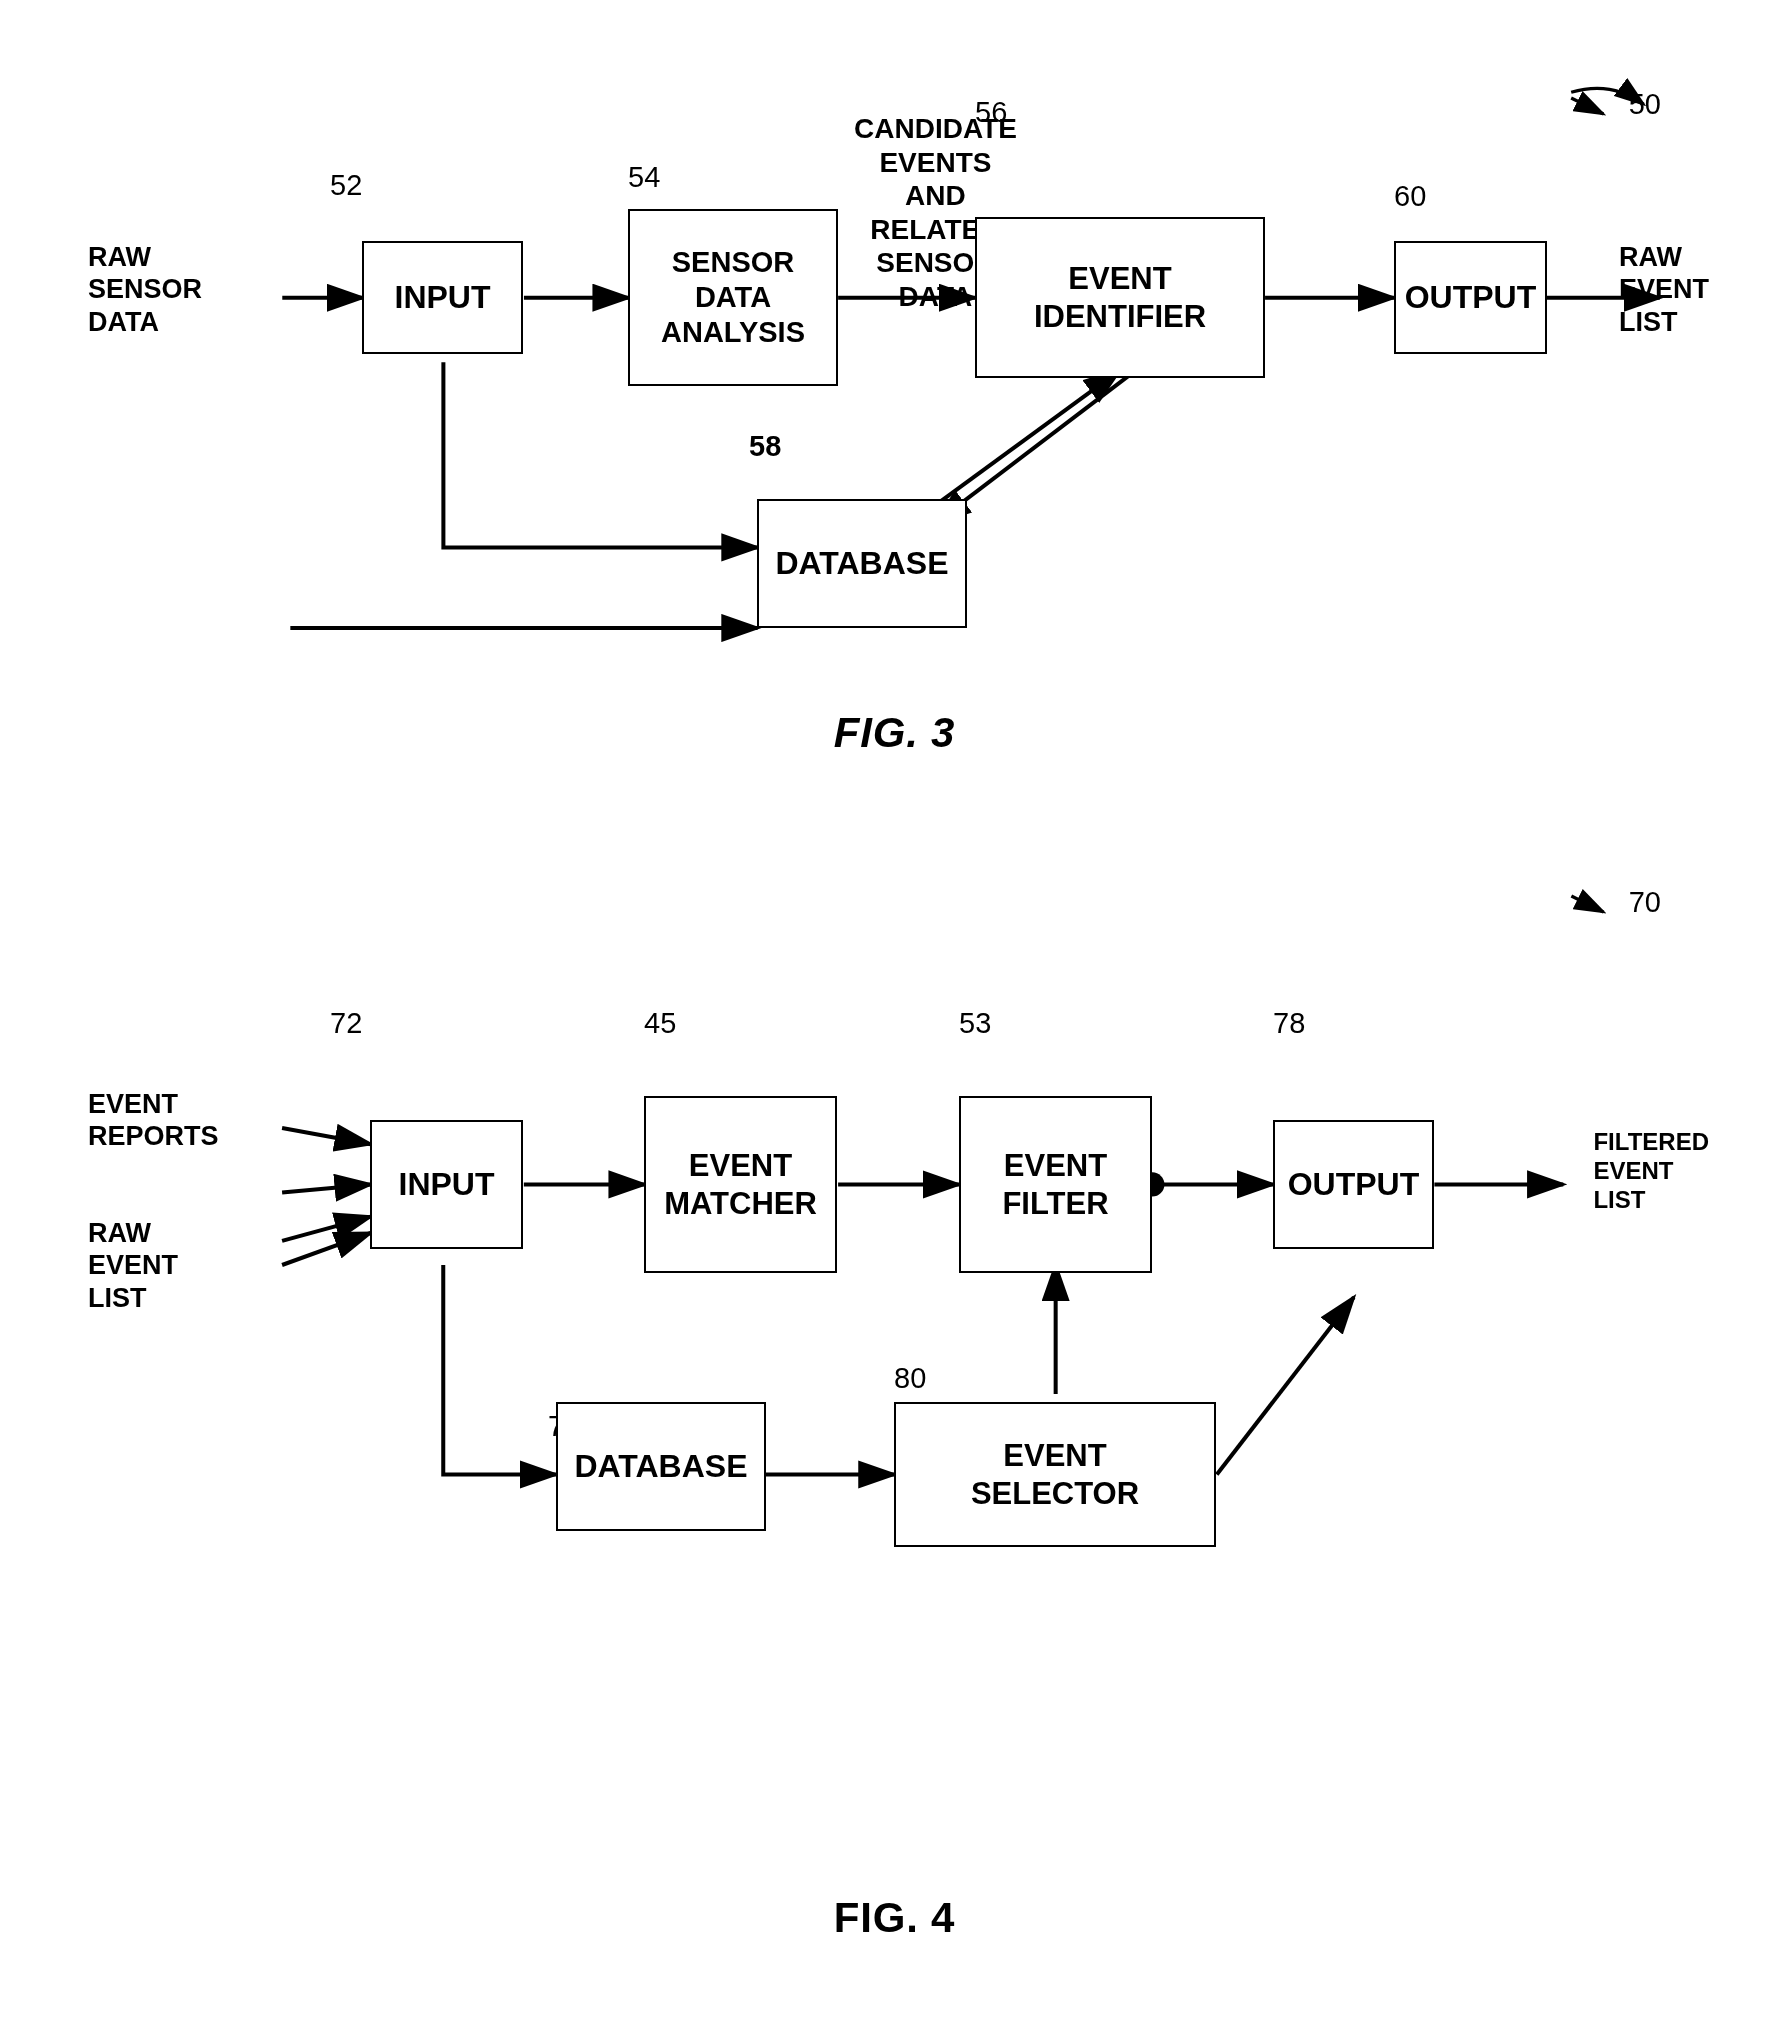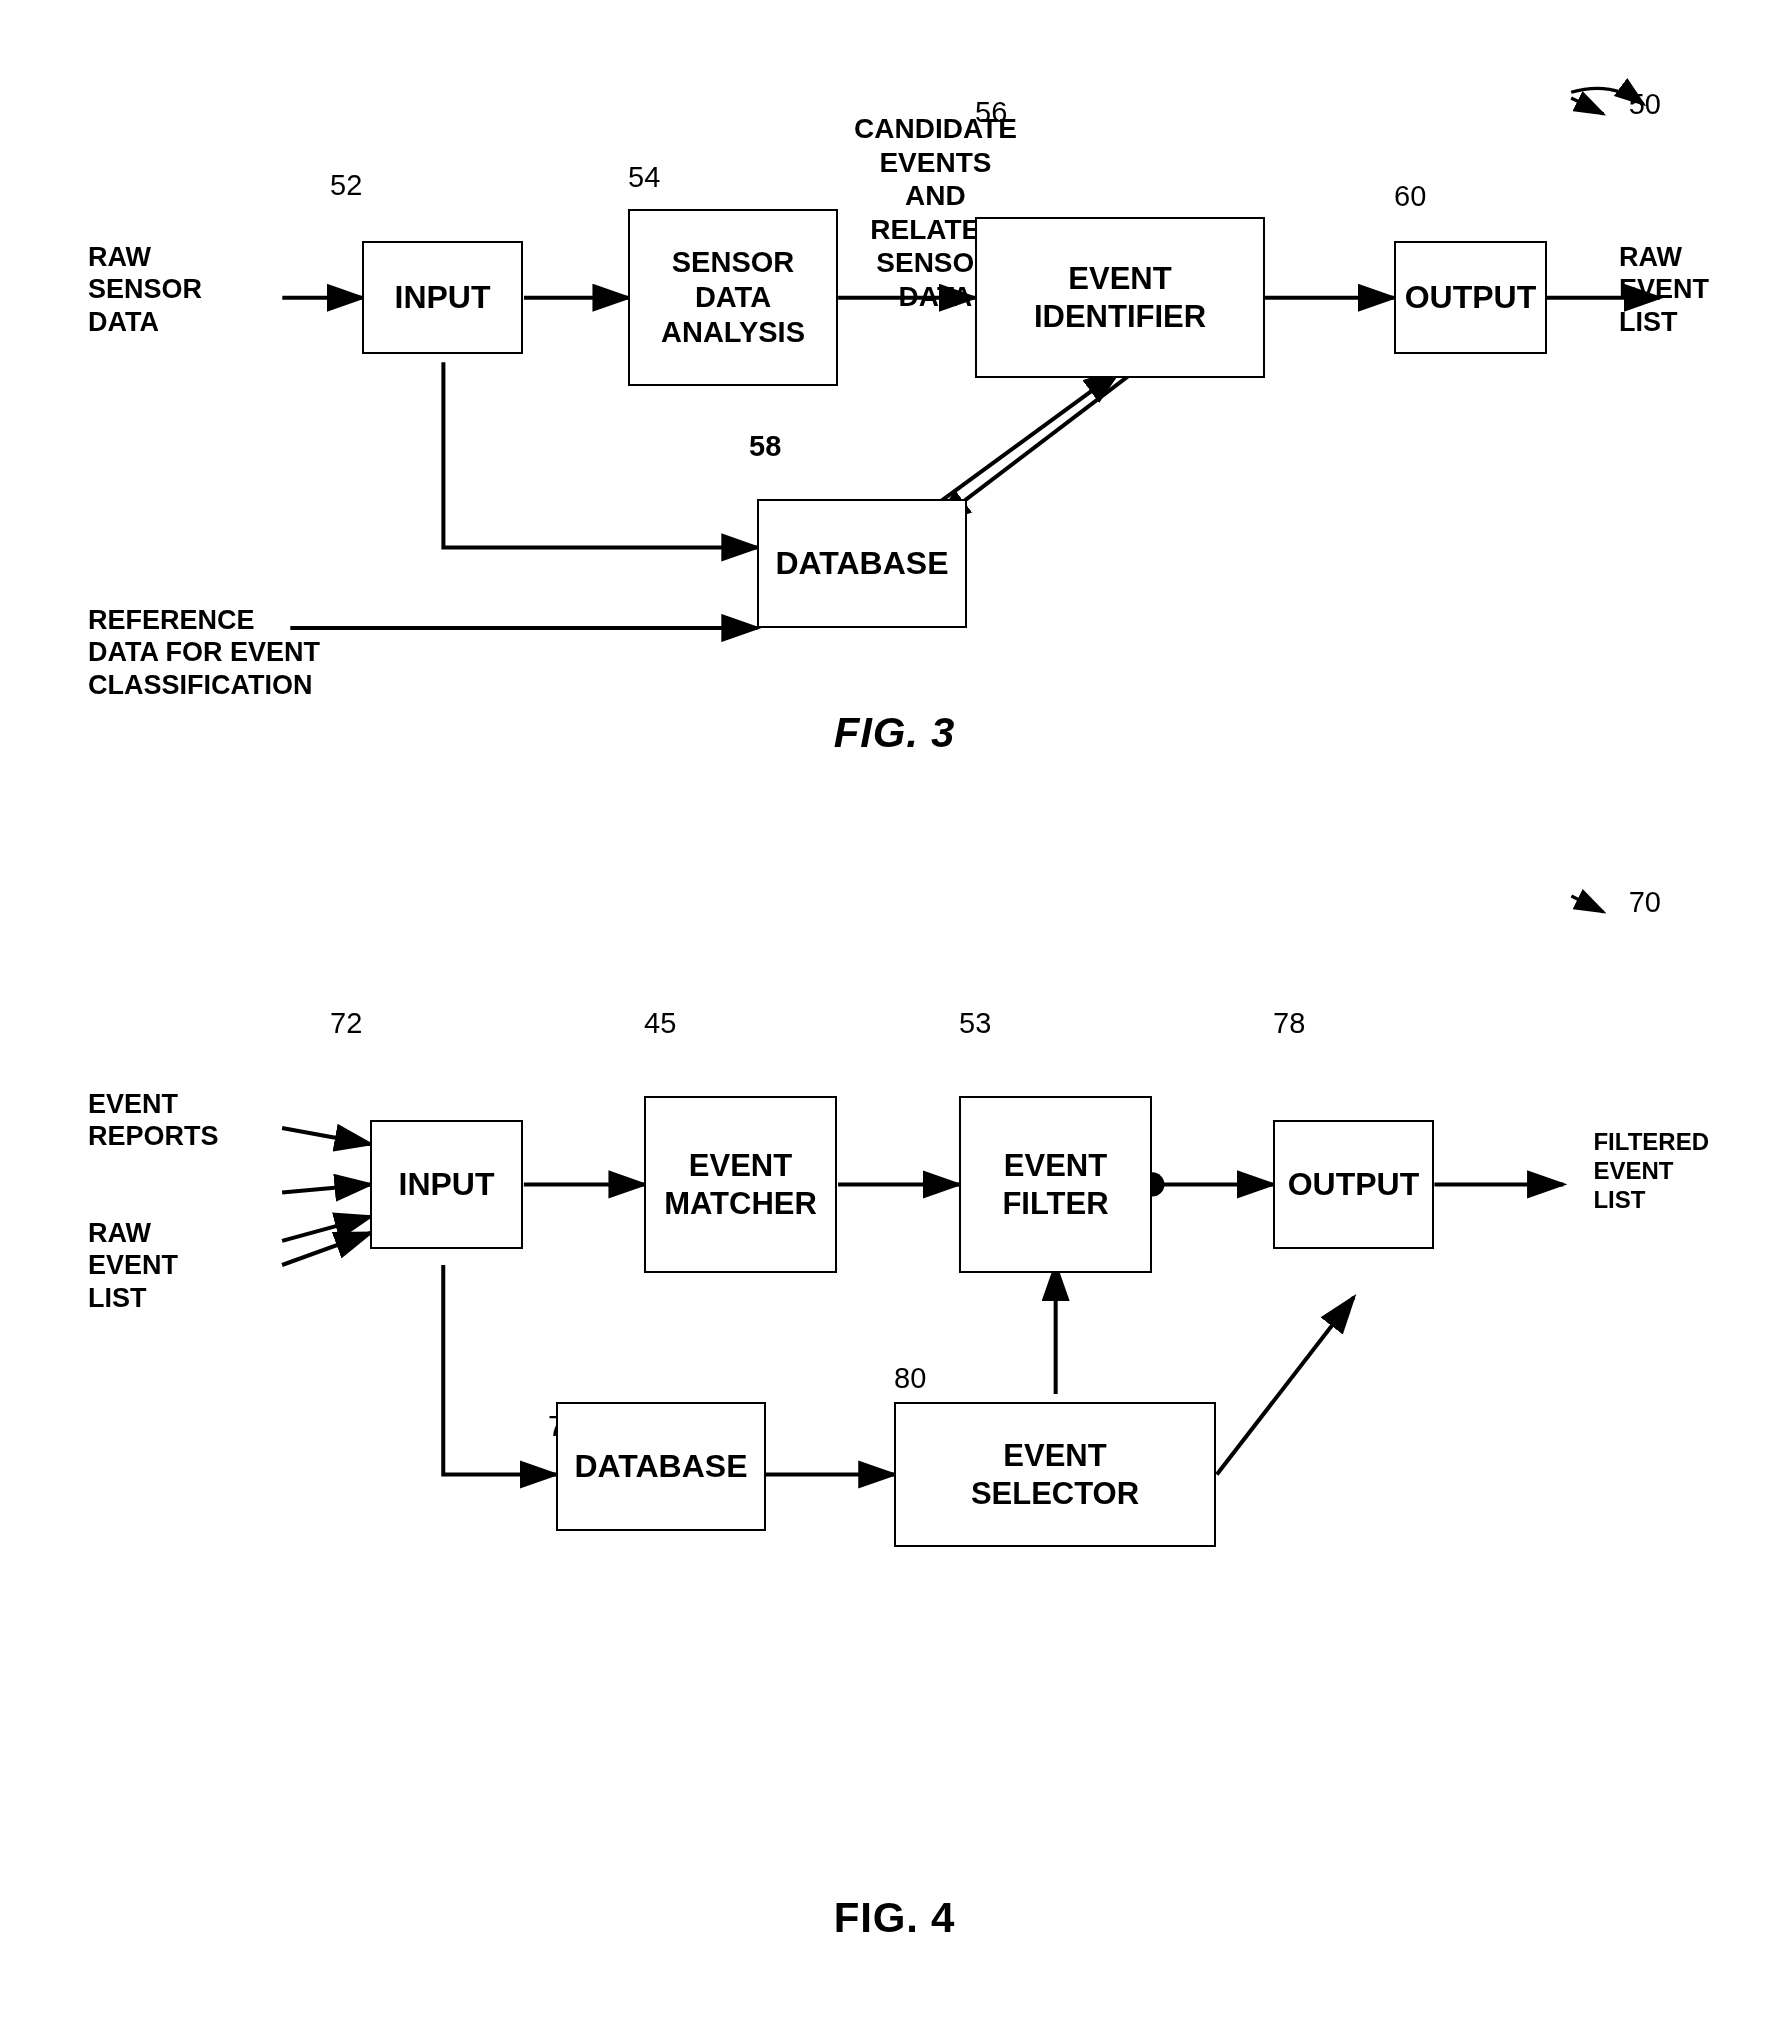--- a/index.html
+++ b/index.html
@@ -141,21 +141,20 @@
     <div class="ref-num" style="top:382px; left:685px;font-weight:bold;">58</div>
     <div class="ref-num" style="top:132px; left:1330px;">60</div>
     <div class="ref-num" style="top:40px; right:64px;">50</div>
 
     <div class="external-label" style="top:193px; left:24px; font-size:27px;">RAW<br>SENSOR<br>DATA</div>
 
     <div class="external-label" style="top:64px; left:790px; text-align:center; font-size:28px;">CANDIDATE<br>EVENTS<br>AND<br>RELATED<br>SENSOR<br>DATA</div>
 
     <div class="external-label" style="top:193px; right:16px; font-size:27px;">RAW<br>EVENT<br>LIST</div>
 
-    <div class="external-label" style="top:556px; left:24px; font-size:27px;">REFERENCE<br>DATA FOR EVENT<br>CLASSIFICATION</div>
 
     <div class="box" style="left:298px; top:193px; width:161px; height:113px; font-size:32px;">INPUT</div>
 
     <div class="box" style="left:564px; top:161px; width:210px; height:177px; font-size:29px;">SENSOR<br>DATA<br>ANALYSIS</div>
 
     <div class="box" style="left:911px; top:169px; width:290px; height:161px; font-size:31px;">EVENT<br>IDENTIFIER</div>
 
     <div class="box" style="left:693px; top:451px; width:210px; height:129px; font-size:32px;">DATABASE</div>
 
     <div class="box" style="left:1330px; top:193px; width:153px; height:113px; font-size:32px;">OUTPUT</div>

